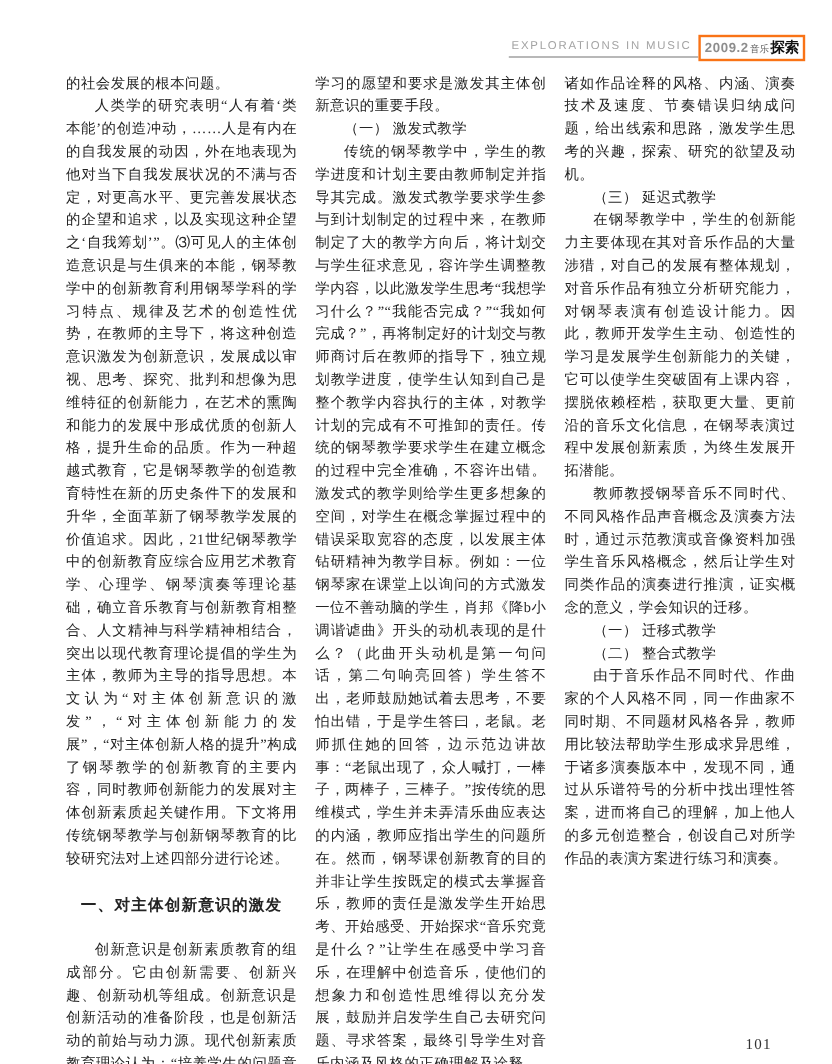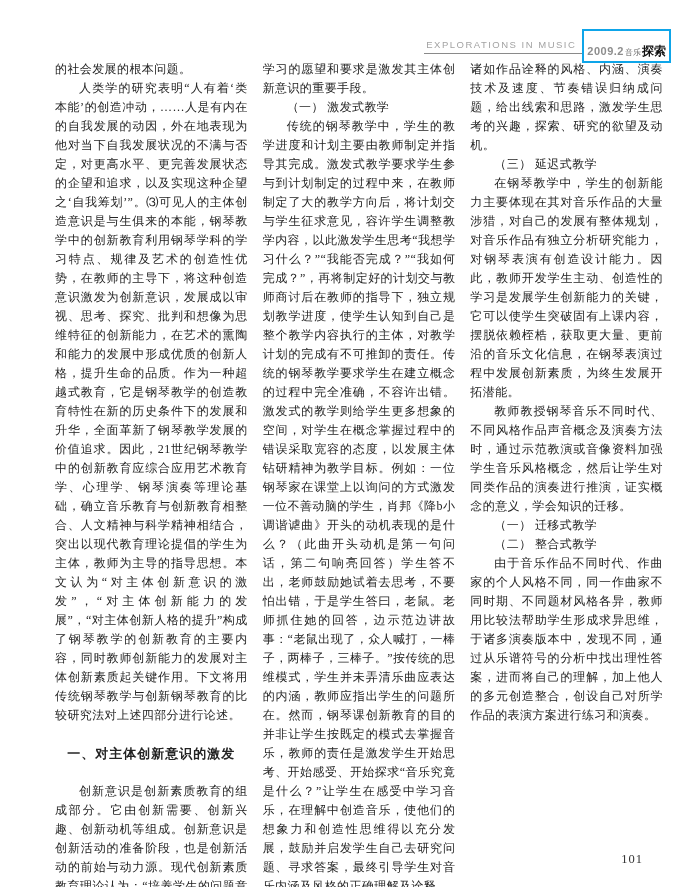--- a/index.html
+++ b/index.html
@@ -17,21 +17,21 @@
   .header {
     position:absolute; top:29px; right:22px;
     display:flex; align-items:center; gap:0;
   }
   .journal-en {
     font-family:"Liberation Sans",sans-serif;
     font-size:9.5px; color:#a3a3a3; letter-spacing:1.5px;
     border-bottom:1px solid #8a8a8a; padding:0 6px 3px 2px;margin-left:13px;
   }
   .issue-box {
-    border:2px solid #0ea5e9; padding:12px 3px 1px 3px;
+    border:2px solid #f97316; padding:0 3px 1px 3px;
     display:inline-flex; align-items:baseline; gap:1px; background:#fff;
   }
   .issue {
     font-family:"Liberation Sans",sans-serif;
     font-size:11px; font-weight:bold; color:#8d8d8d; letter-spacing:0.5px;
   }
   .cn-small { font-size:8px; color:#5f5f5f; }
   .cn-bold  { font-size:12px; font-weight:bold; color:#101010; }
 
   
@@ -48,21 +48,21 @@
   .block.para { text-indent:2em; }
   .block.subheading { text-indent:2em; }
   .block.heading {
     text-align:center; text-indent:0;
     font-weight:bold; font-size:13px; letter-spacing:1px;
     margin:19px 0;
   }
 
   
   .page-number {
-    position:absolute; right:50px; bottom:20px;
+    position:absolute; right:50px; bottom:9px;
     font-size:12.5px; color:#333; letter-spacing:1px;
   }
 </style>
 </head>
 <body>
 
 <div class="page">
 
   <div class="header">
     <span class="journal-en">EXPLORATIONS IN MUSIC</span>

